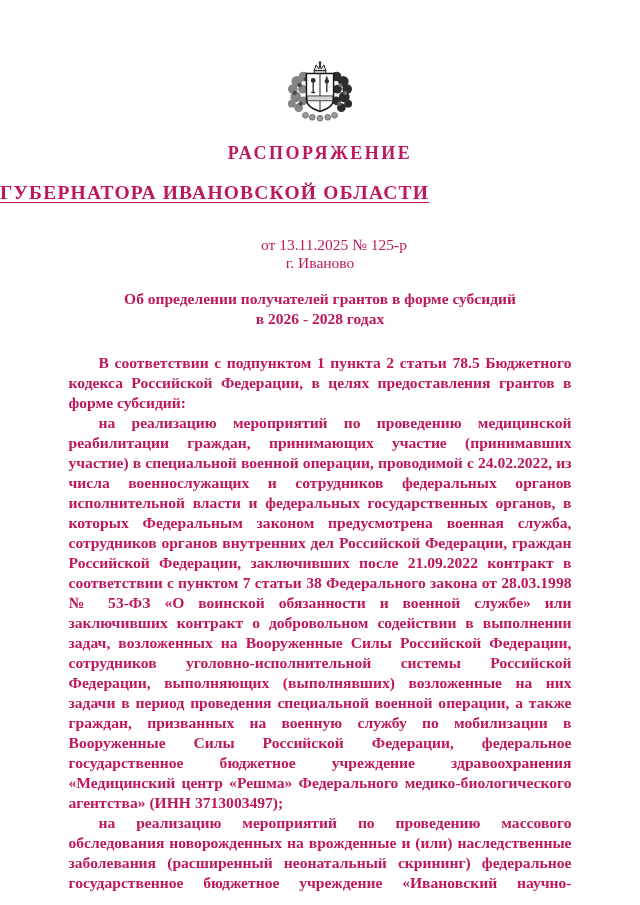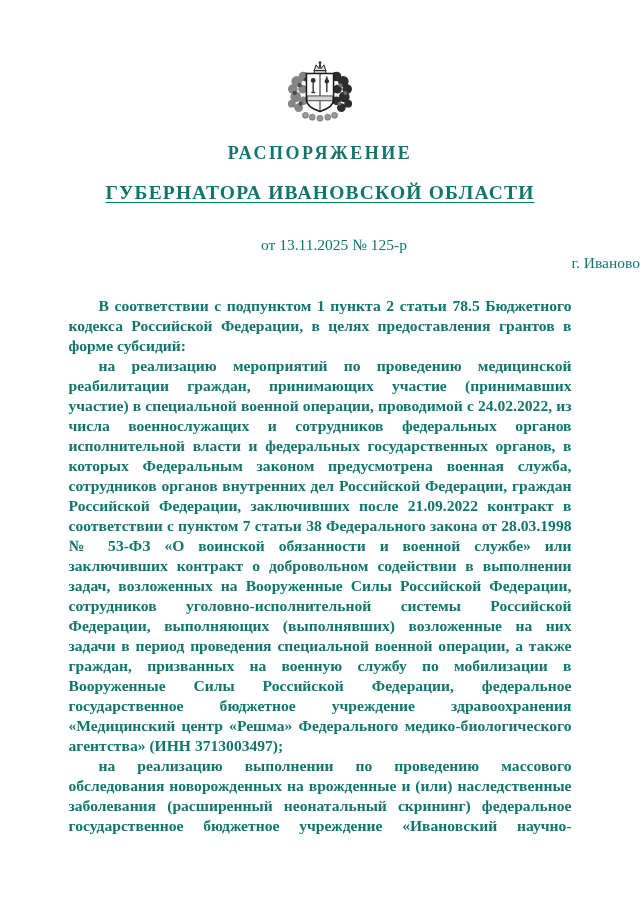--- a/index.html
+++ b/index.html
@@ -6,57 +6,56 @@
     margin: 0;
     padding: 0;
     background: #ffffff;
   }
   .page {
     position: relative;
     width: 640px;
     height: 905px;
     margin: 0 auto;
     background: #ffffff;
-    color: #0f766e;
+    color: #be185d;
     font-family: "Liberation Serif", "DejaVu Serif", serif;
     overflow: hidden;
   }
   .emblem {
     display: block;
     margin: 60px auto 0 auto;
     width: 78px;
     height: 66px;
   }
   .doc-type {
     margin-top: 16px;
     text-align: center;
     font-weight: bold;
     font-size: 18px;
     letter-spacing: 2.5px;
     line-height: 22px;
   }
   .authority {
     margin-top: 17px;
-    text-align: center;
     font-weight: bold;
     font-size: 19.5px;
     letter-spacing: 1.2px;
     line-height: 24px;
     text-decoration: underline;
     text-underline-offset: 3px;
   }
   .date-line {
     margin-top: 31px;
     text-align: center;
     font-size: 15.5px;
     line-height: 18px;
     padding-left: 28px;
   }
   .city-line {
-    text-align: right;
+    text-align: center;
     font-size: 15.5px;
     line-height: 18px;
   }
   .subject {
     margin-top: 17px;
     text-align: center;
     font-weight: bold;
     font-size: 15.5px;
     line-height: 20px;
   }
@@ -152,20 +151,24 @@
   </svg>
 
   <div class="doc-type">РАСПОРЯЖЕНИЕ</div>
 
   <div class="authority">ГУБЕРНАТОРА ИВАНОВСКОЙ ОБЛАСТИ</div>
 
   <div class="date-line">от 13.11.2025 № 125-р</div>
 
   <div class="city-line">г. Иваново</div>
 
+  <div class="subject">
+    <div>Об определении получателей грантов в форме субсидий</div>
+    <div>в 2026 - 2028 годах</div>
+  </div>
 
   <div class="doc-body">
     <p>В соответствии с подпунктом 1 пункта 2 статьи 78.5 Бюджетного кодекса Российской Федерации, в целях предоставления грантов в форме субсидий:</p>
     <p>на реализацию мероприятий по проведению медицинской реабилитации граждан, принимающих участие (принимавших участие) в специальной военной операции, проводимой с 24.02.2022, из числа военнослужащих и сотрудников федеральных органов исполнительной власти и федеральных государственных органов, в которых Федеральным законом предусмотрена военная служба, сотрудников органов внутренних дел Российской Федерации, граждан Российской Федерации, заключивших после 21.09.2022 контракт в соответствии с пунктом 7 статьи 38 Федерального закона от 28.03.1998 № 53-ФЗ «О воинской обязанности и военной службе» или заключивших контракт о добровольном содействии в выполнении задач, возложенных на Вооруженные Силы Российской Федерации, сотрудников уголовно-исполнительной системы Российской Федерации, выполняющих (выполнявших) возложенные на них задачи в период проведения специальной военной операции, а также граждан, призванных на военную службу по мобилизации в Вооруженные Силы Российской Федерации, федеральное государственное бюджетное учреждение здравоохранения «Медицинский центр «Решма» Федерального медико-биологического агентства» (ИНН 3713003497);</p>
-    <p class="runover">на реализацию выполнении по проведению массового обследования новорожденных на врожденные и (или) наследственные заболевания (расширенный неонатальный скрининг) федеральное государственное бюджетное учреждение «Ивановский научно-</p>
+    <p class="runover">на реализацию мероприятий по проведению массового обследования новорожденных на врожденные и (или) наследственные заболевания (расширенный неонатальный скрининг) федеральное государственное бюджетное учреждение «Ивановский научно-</p>
   </div>
 
 </div>
 
 </body></html>

